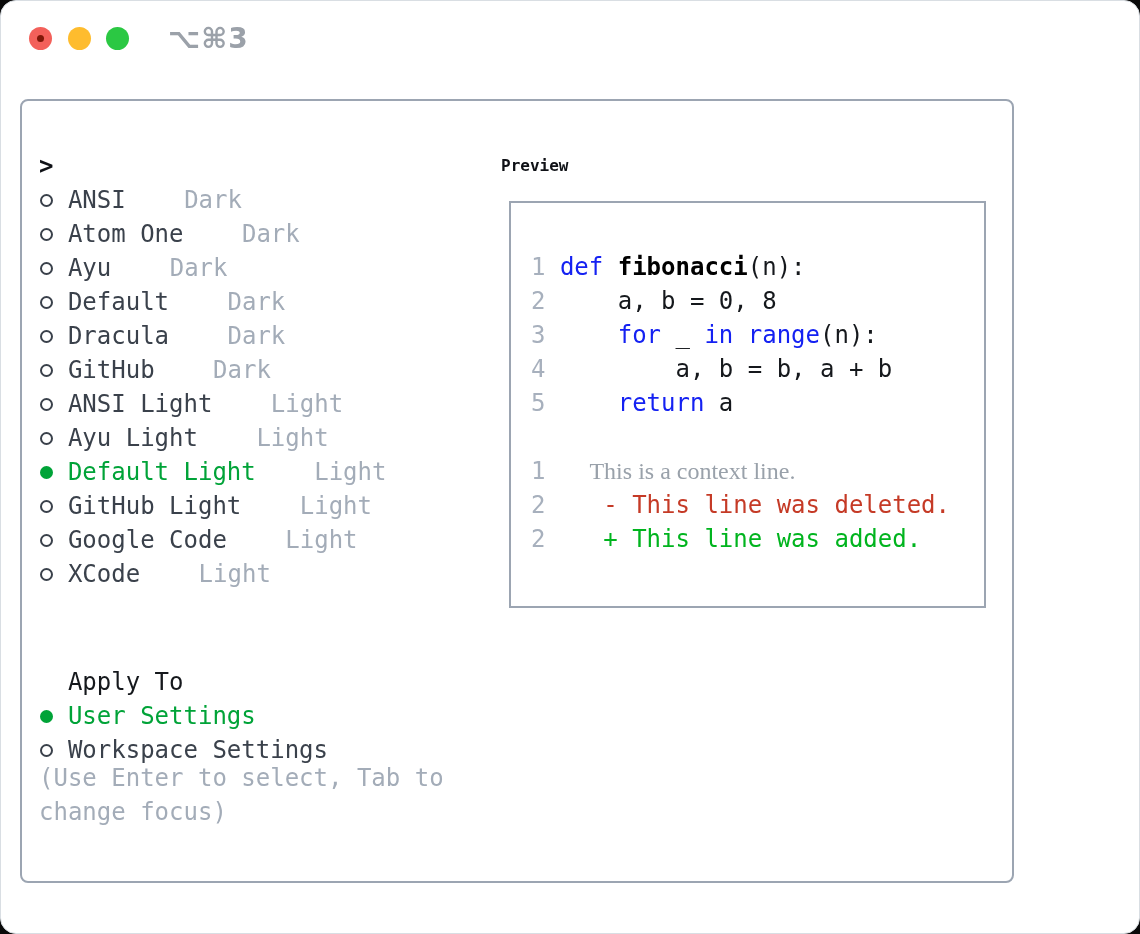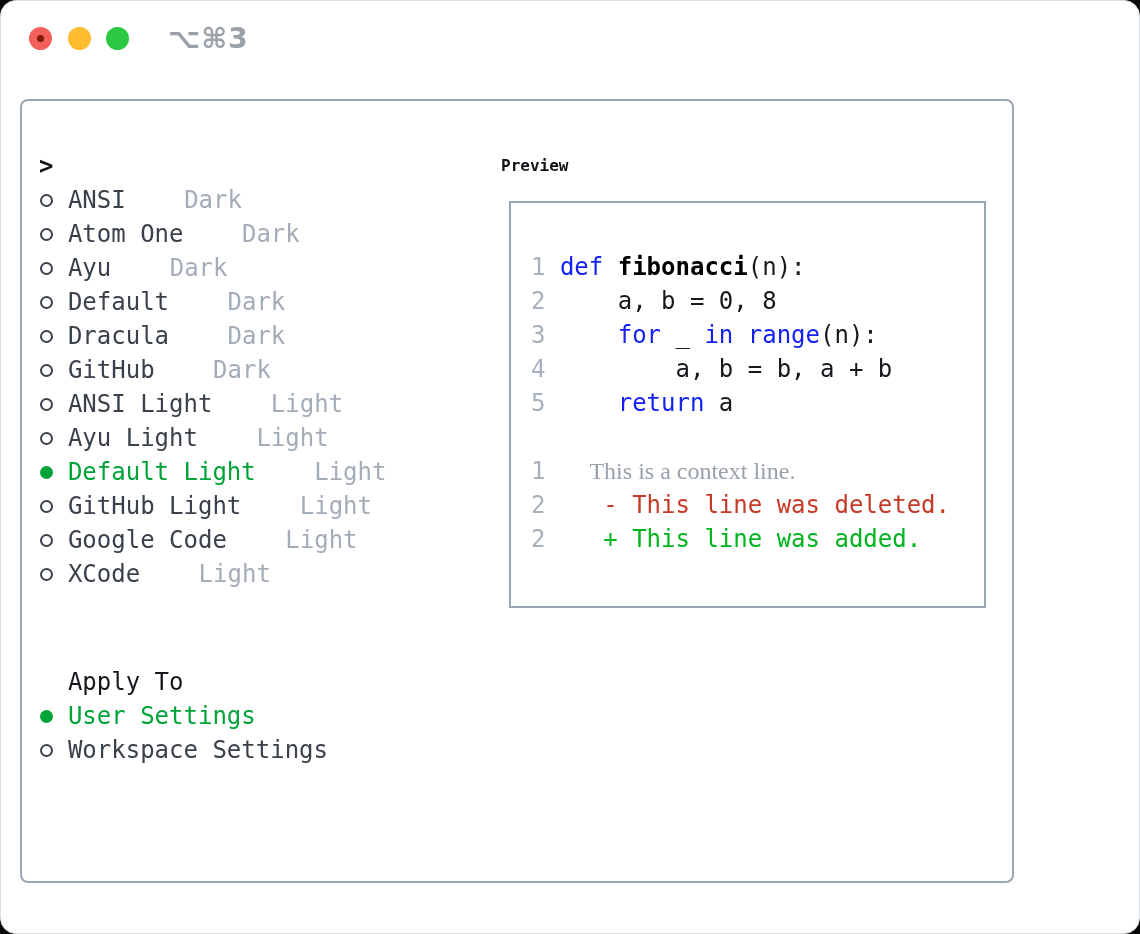--- a/index.html
+++ b/index.html
@@ -97,20 +97,24 @@
       </div>
 
     <div class="col" id="apply-list" style="left:17px; top:524px;margin-top:40px;">
       <div class="row">
         <span class="cell-icon"> </span><span class="plain-label">Apply To</span>
       </div>
     <div class="row sel"><span class="cell-icon"><span class="radio"></span></span><span>User Settings</span></div>
         <div class="row"><span class="cell-icon"><span class="radio"></span></span><span>Workspace Settings</span></div>
       </div>
 
+    <div class="col" style="left:17px; top:660px;">
+      <div class="hint">(Use Enter to select, Tab to</div>
+      <div class="hint">change focus)</div>
+    </div>
 
     <div class="preview-heading">Preview</div>
     <div class="preview-box">
       <div class="code" id="preview-code">
           <div class="pline"><span class="ln">1</span><span class="kw">def</span><span class="pl"> </span><span class="fn">fibonacci</span><span class="pl">(n):</span></div>
           <div class="pline"><span class="ln">2</span><span class="pl">    a, b = 0, 8</span></div>
           <div class="pline"><span class="ln">3</span><span class="pl">    </span><span class="kw">for</span><span class="pl"> _ </span><span class="kw">in</span><span class="pl"> </span><span class="kw">range</span><span class="pl">(n):</span></div>
           <div class="pline"><span class="ln">4</span><span class="pl">        a, b = b, a + b</span></div>
           <div class="pline"><span class="ln">5</span><span class="pl">    </span><span class="kw">return</span><span class="pl"> a</span></div>
           <div class="pline"><span class="ln"></span></div>

